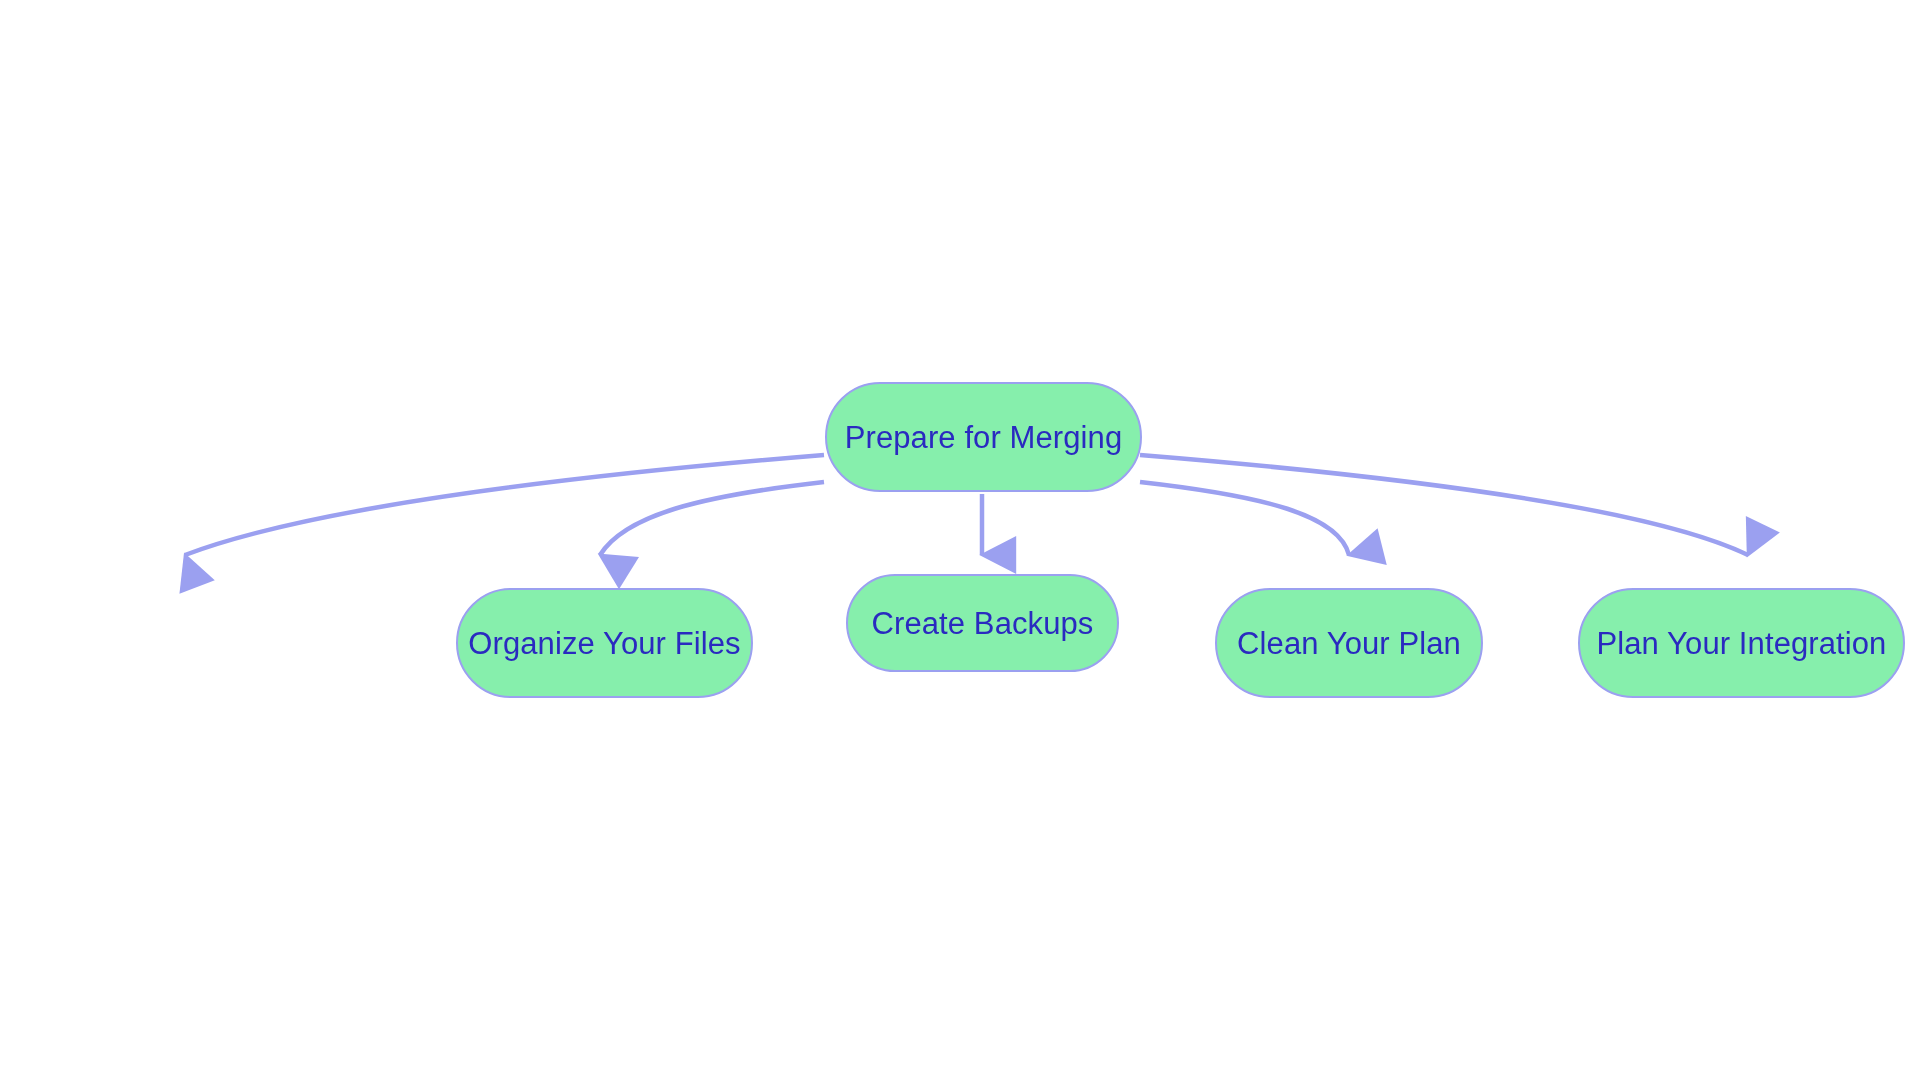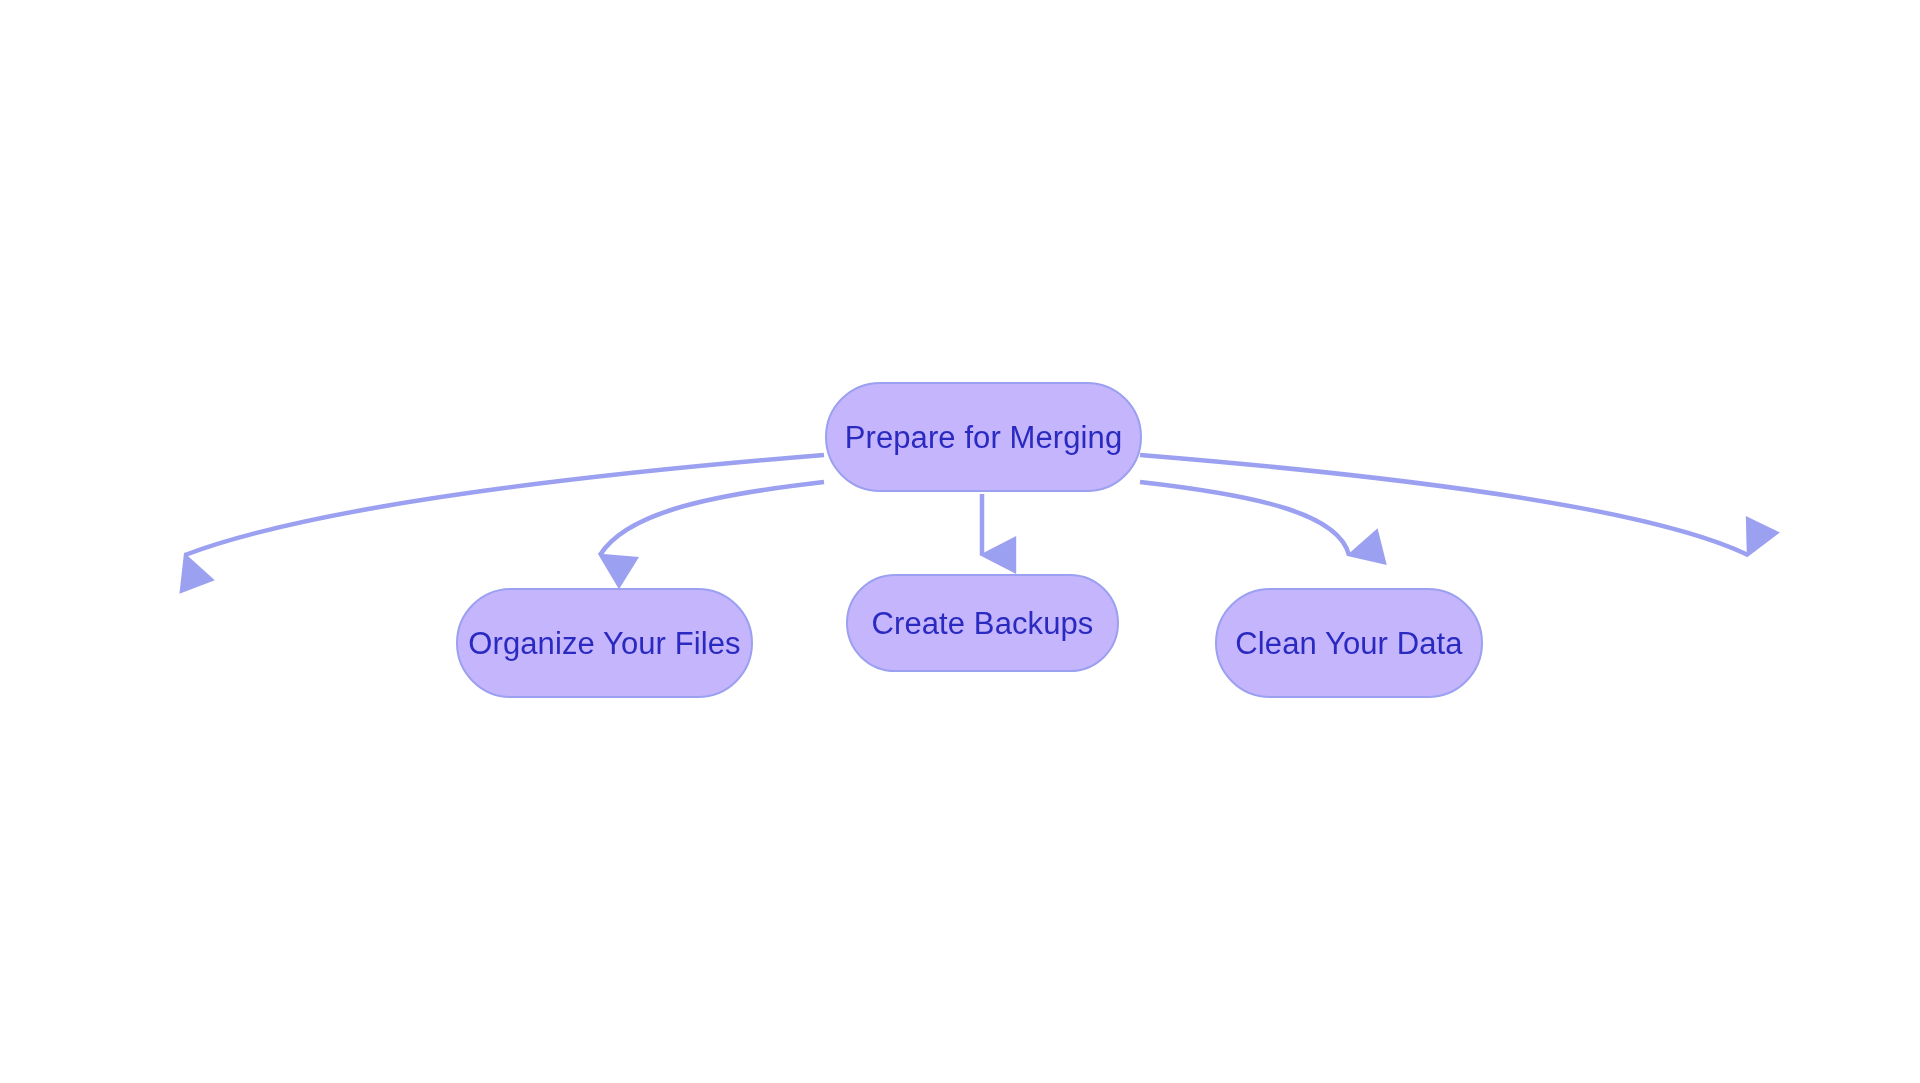--- a/index.html
+++ b/index.html
@@ -25,21 +25,21 @@
     top: 0;
     width: 1920px;
     height: 1083px;
   }
   .node {
     position: absolute;
     box-sizing: border-box;
     display: flex;
     align-items: center;
     justify-content: center;
-    background: #c4b5fd;
+    background: #86efac;
     border: 2px solid #9ba0f0;
     border-radius: 56px;
     color: #2a2ac0;
     font-size: 31px;
     font-weight: 400;
     letter-spacing: 0.1px;
     white-space: nowrap;
     z-index: 2;
   }
   .node-label {
@@ -77,17 +77,20 @@
 
   <div class="node" style="left:456px; top:588px; width:297px; height:110px;">
     <span class="node-label">Organize Your Files</span>
   </div>
 
   <div class="node" style="left:846px; top:574px; width:273px; height:98px;text-align:right;">
     <span class="node-label">Create Backups</span>
   </div>
 
   <div class="node" style="left:1215px; top:588px; width:268px; height:110px;">
-    <span class="node-label">Clean Your Data</span>
+    <span class="node-label">Clean Your Plan</span>
   </div>
 
+  <div class="node" style="left:1578px; top:588px; width:327px; height:110px;">
+    <span class="node-label">Plan Your Integration</span>
+  </div>
 
 </div>
 
 </body></html>

